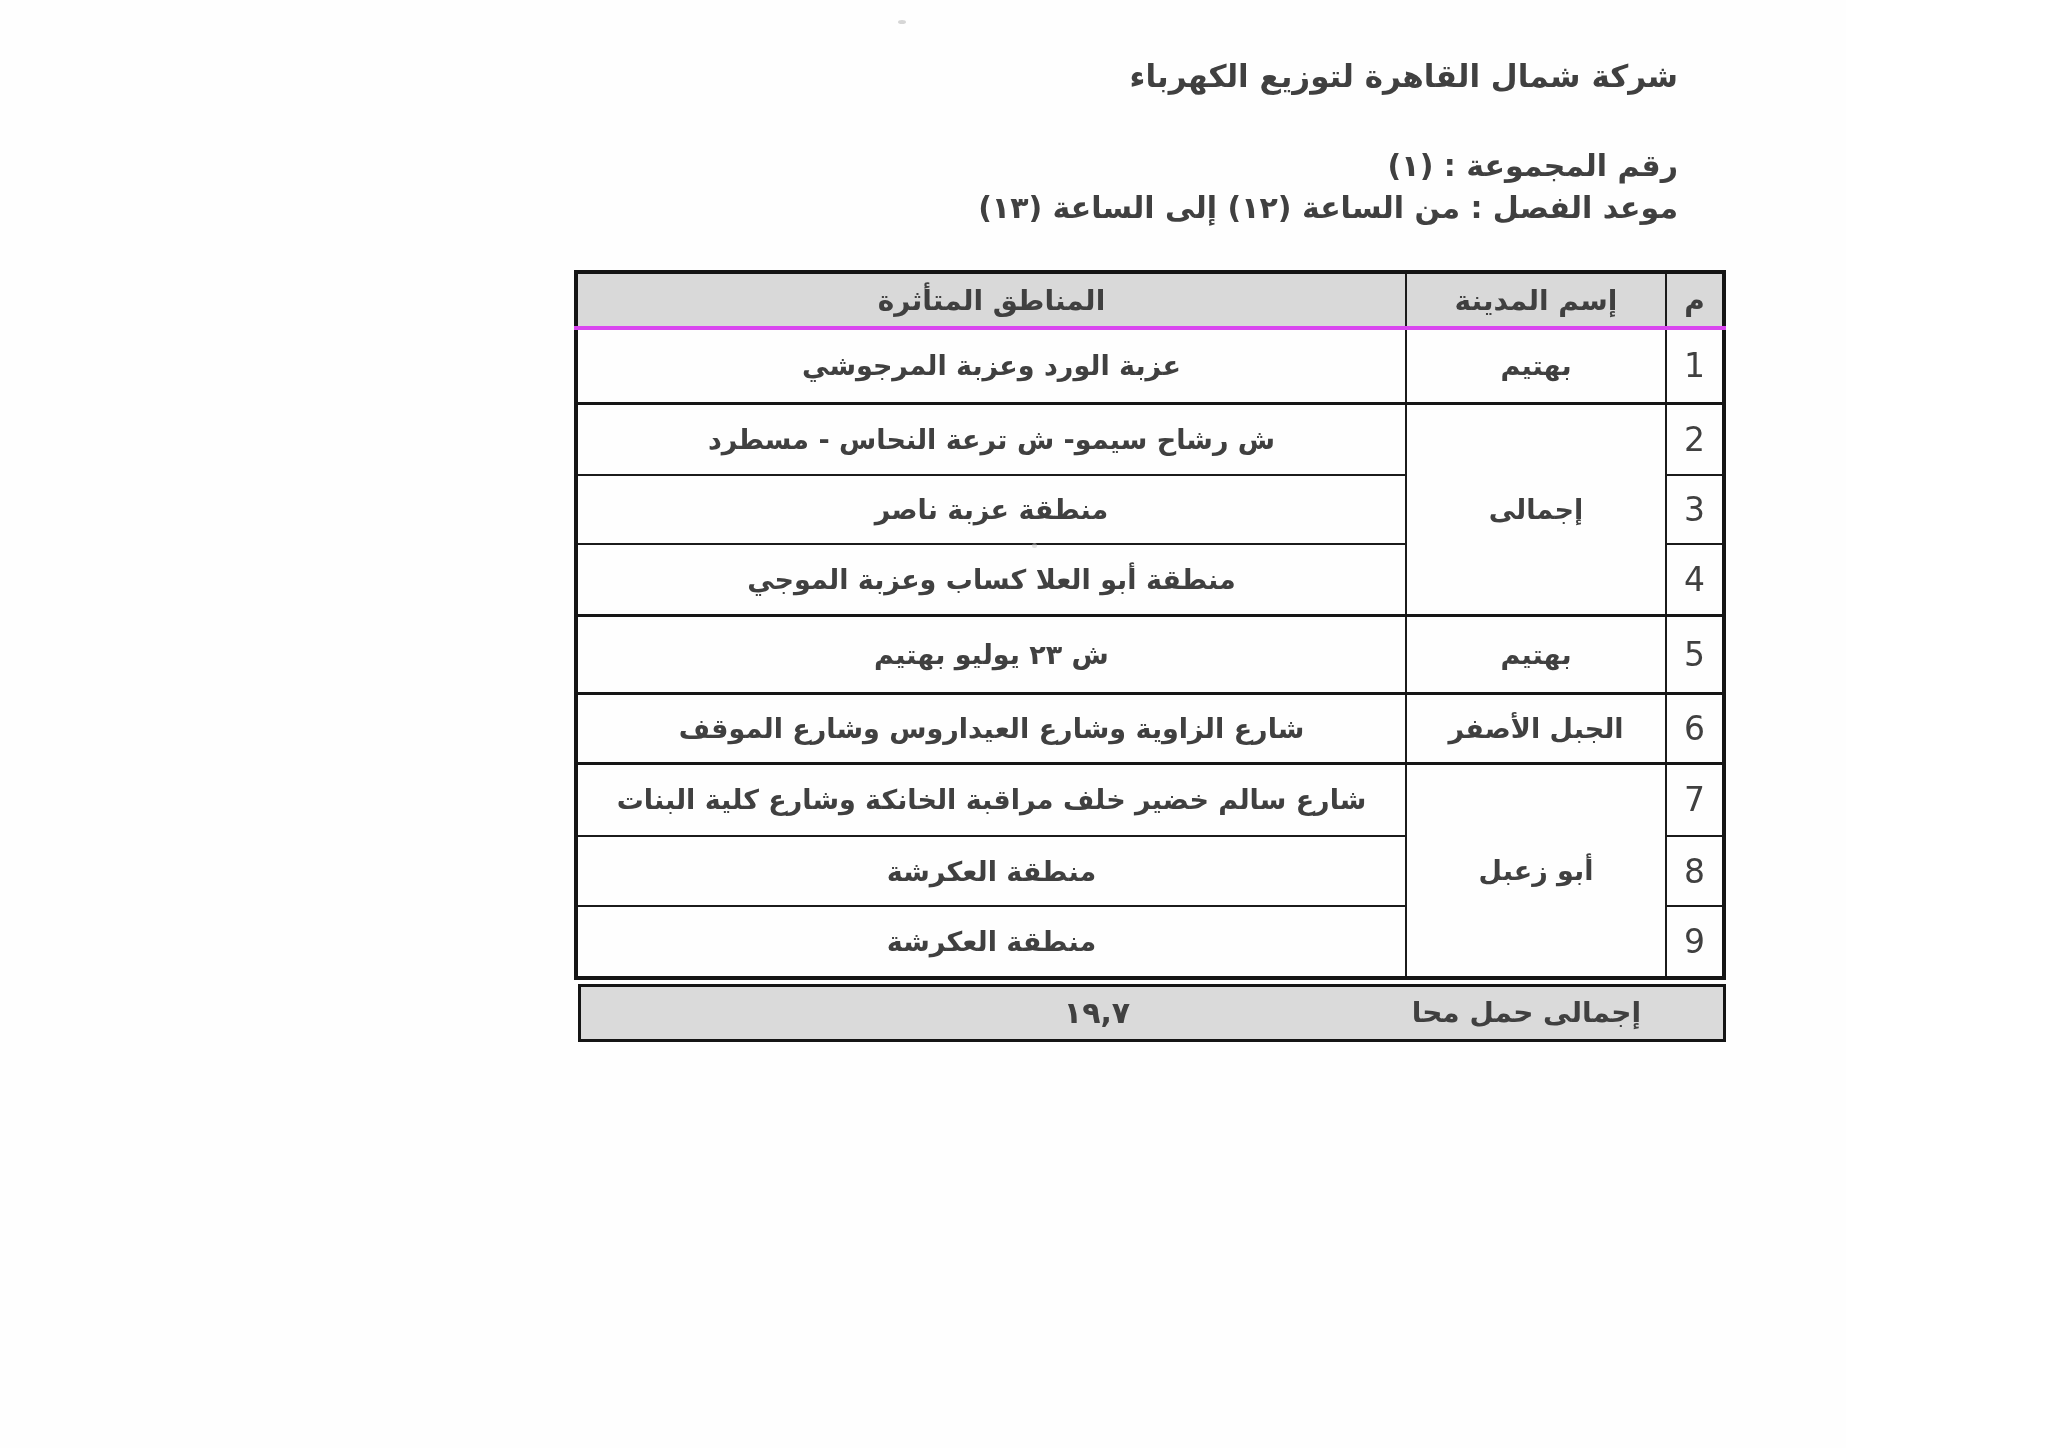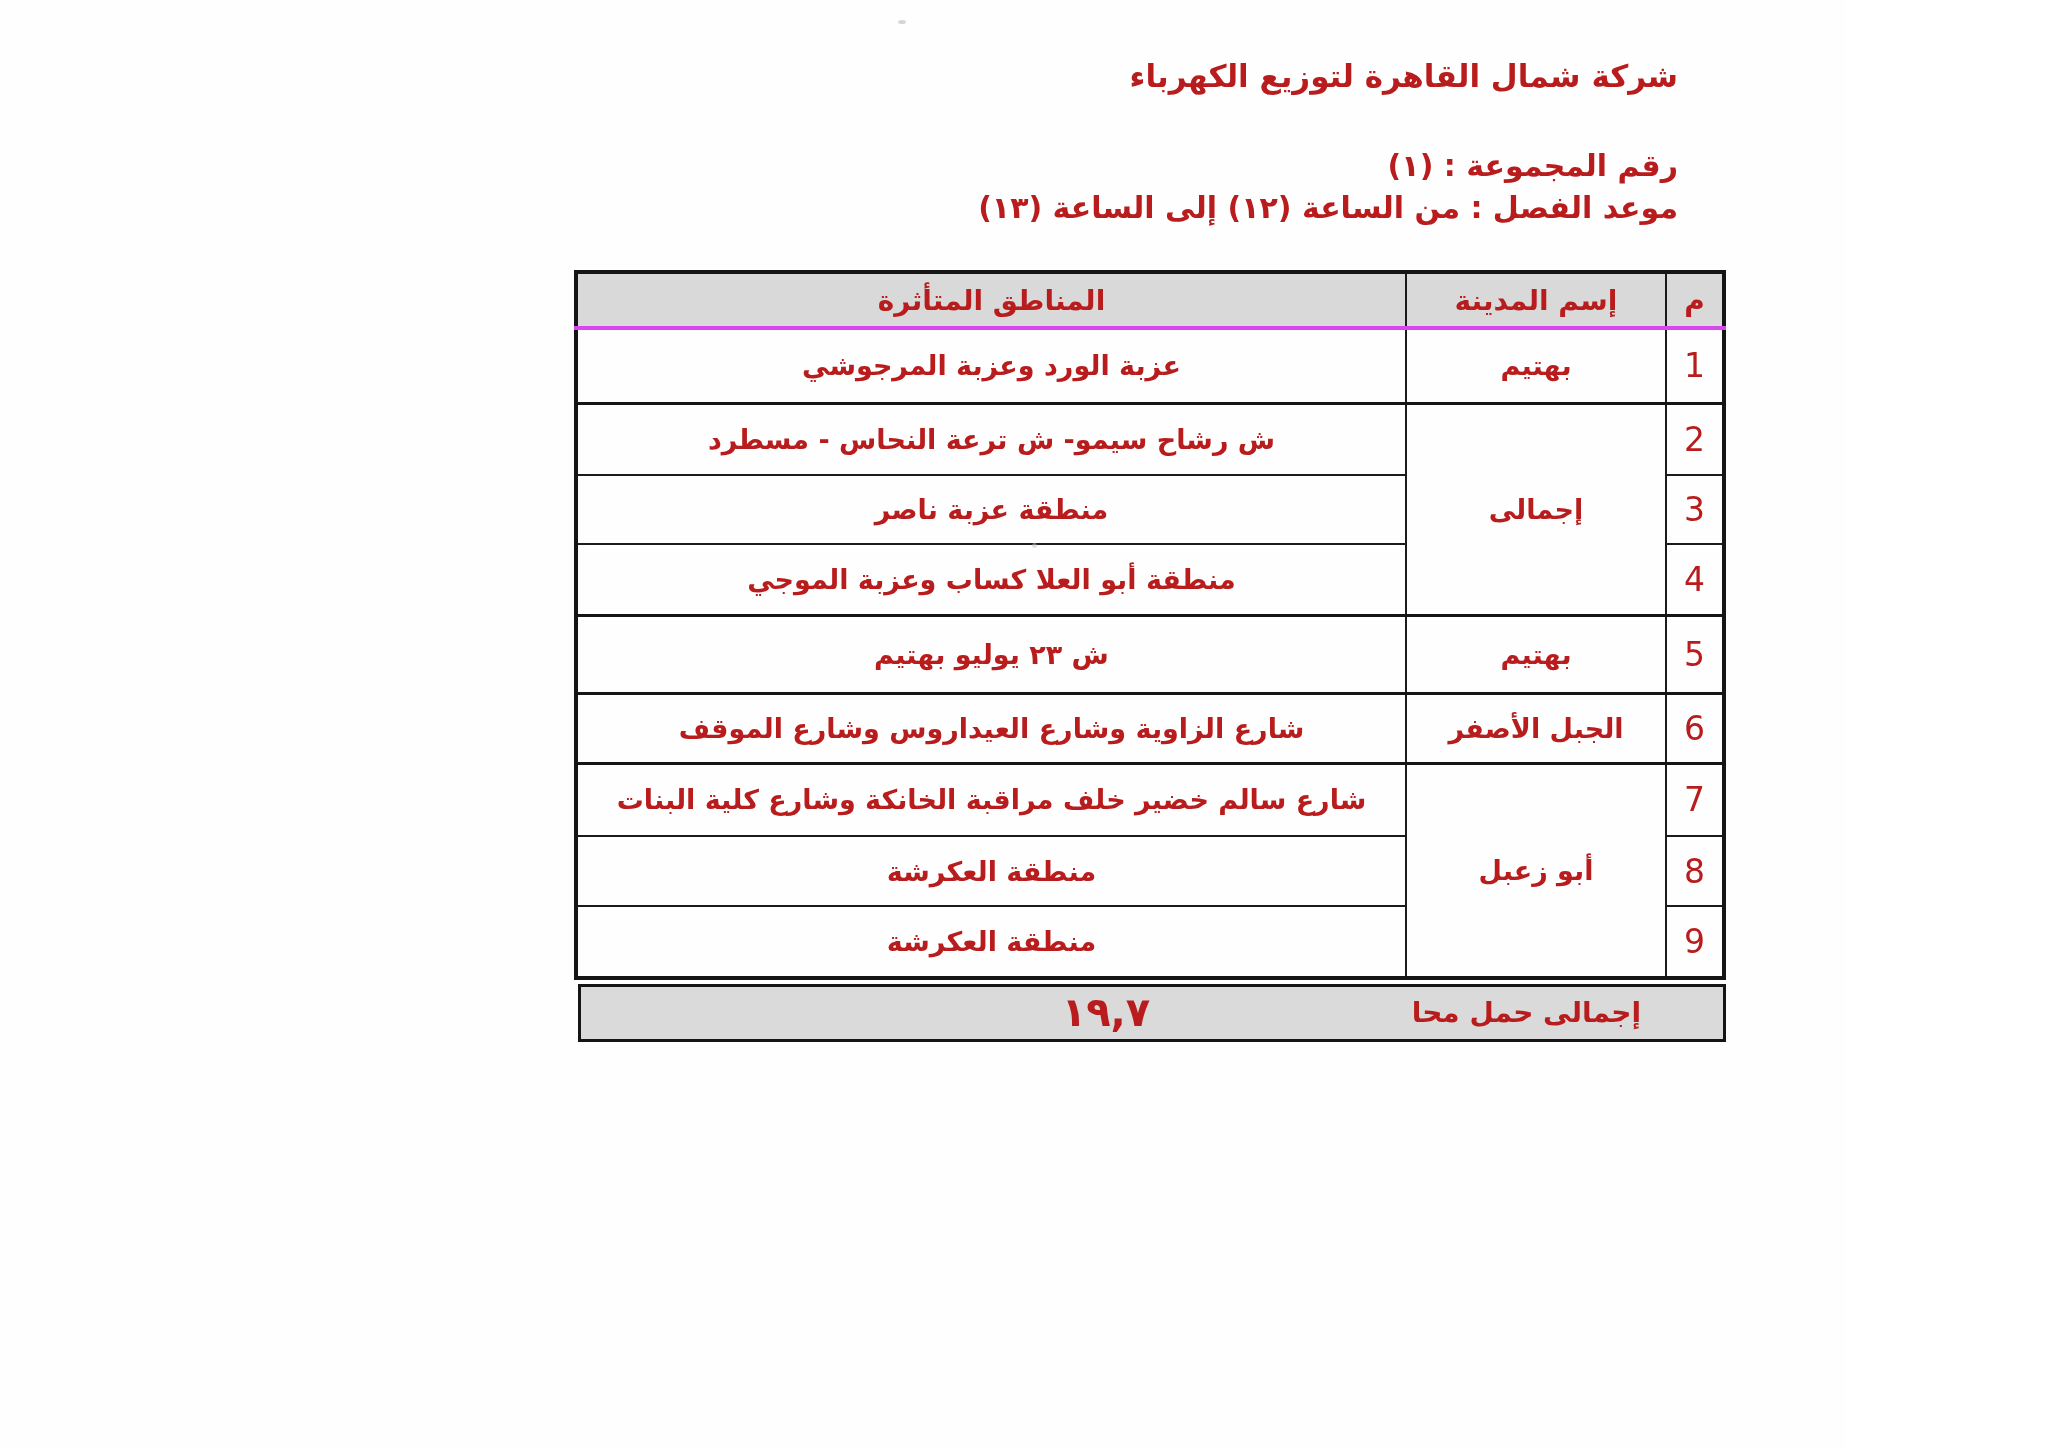--- a/index.html
+++ b/index.html
@@ -8,21 +8,21 @@
     background: #ffffff;
     font-family: "DejaVu Sans", sans-serif;
   }
   #page {
     position: relative;
     width: 1846px;
     height: 1448px;
     background: #fefefe;
     overflow: hidden;
     direction: rtl;
-    color: #b91c1c;
+    color: #404040;
   }
   
   .company-title {
     position: absolute;
     top: 58px;
     right: 168px;
     font-size: 31px;
     font-weight: bold;
     letter-spacing: 0.5px;
     white-space: nowrap;
@@ -102,24 +102,24 @@
     transform: translateY(-52%);
     right: 82px;
     font-size: 28px;
     font-weight: bold;
     white-space: nowrap;
   }
   .total-value {
     position: absolute;
     top: 50%;
     transform: translateY(-52%);
-    left: 440px;
+    left: 431px;
     width: 170px;
     text-align: center;
-    font-size: 40px;
+    font-size: 30px;
     font-weight: bold;
   }
 
   
   .speck {
     position: absolute;
     background: #c4c4c4;
     border-radius: 50%;
     opacity: 0.7;
   }

